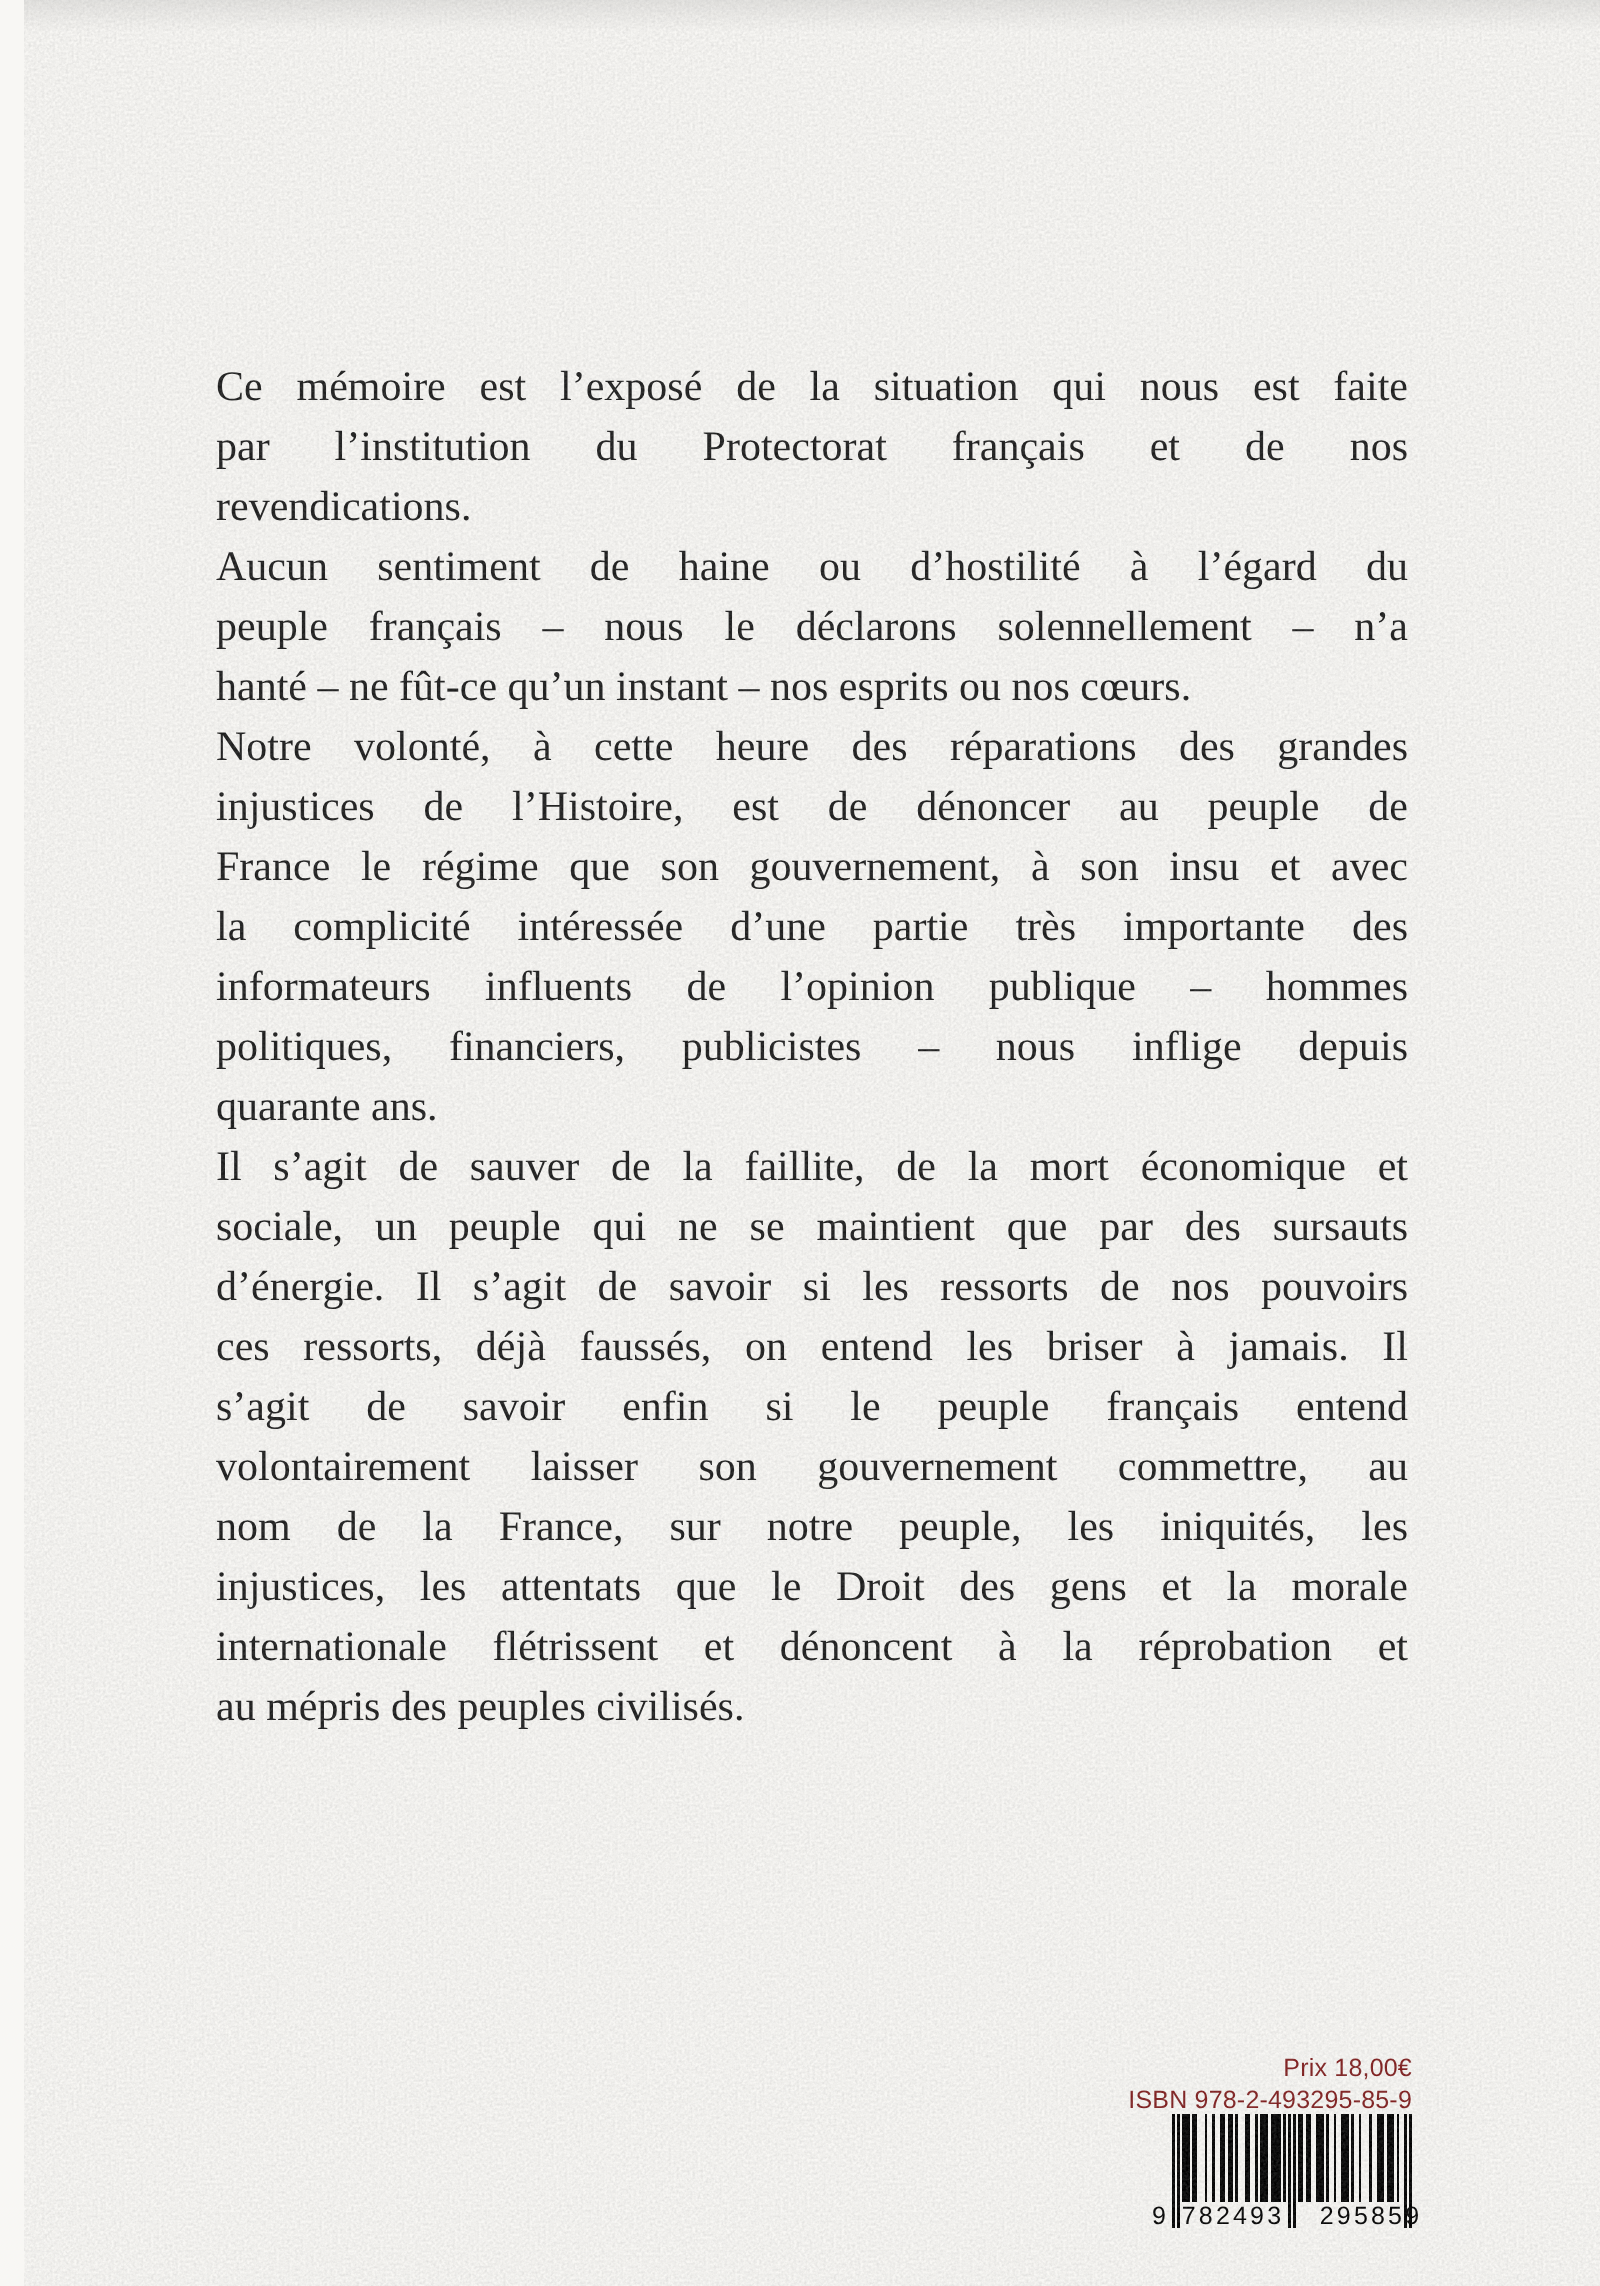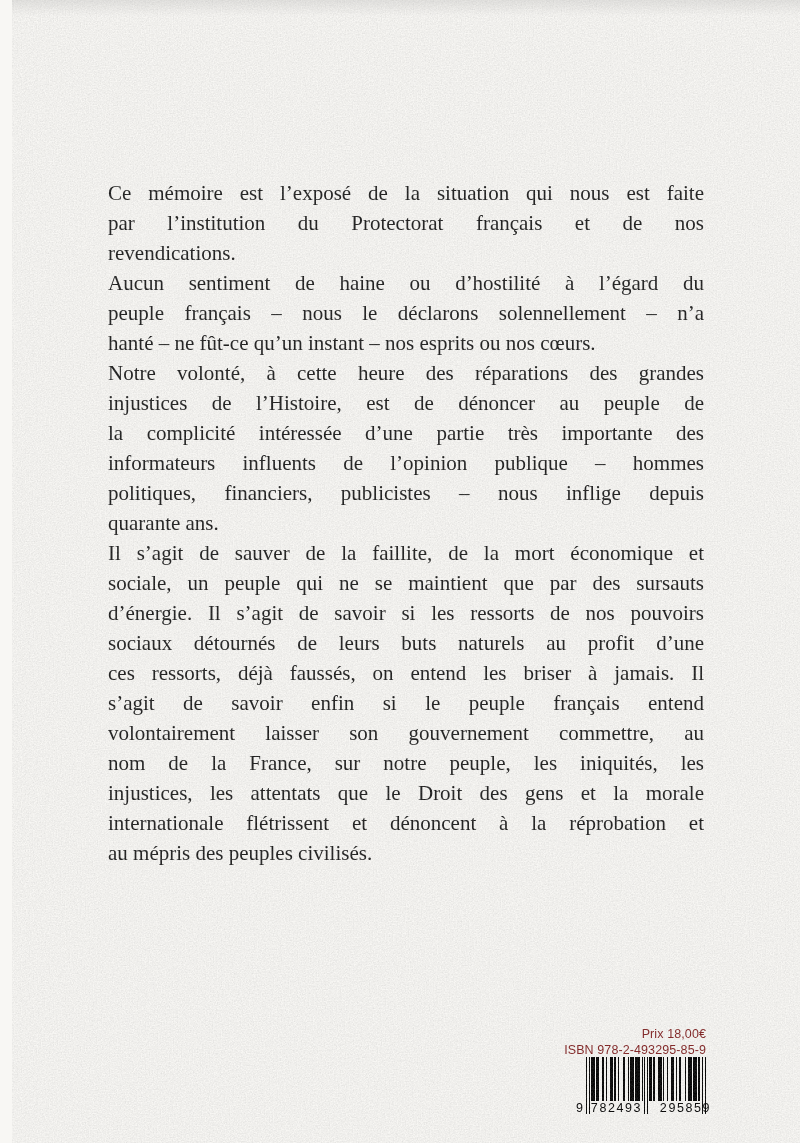--- a/index.html
+++ b/index.html
@@ -76,28 +76,28 @@
 
   <div class="body-text">
       <div class="line">Ce mémoire est l’exposé de la situation qui nous est faite</div>
       <div class="line">par l’institution du Protectorat français et de nos</div>
       <div class="line end">revendications.</div>
       <div class="line">Aucun sentiment de haine ou d’hostilité à l’égard du</div>
       <div class="line">peuple français – nous le déclarons solennellement – n’a</div>
       <div class="line end">hanté – ne fût-ce qu’un instant – nos esprits ou nos cœurs.</div>
       <div class="line">Notre volonté, à cette heure des réparations des grandes</div>
       <div class="line">injustices de l’Histoire, est de dénoncer au peuple de</div>
+      <div class="line">France le régime que son gouvernement, à son insu et avec</div>
       <div class="line">la complicité intéressée d’une partie très importante des</div>
       <div class="line">informateurs influents de l’opinion publique – hommes</div>
       <div class="line">politiques, financiers, publicistes – nous inflige depuis</div>
       <div class="line end">quarante ans.</div>
       <div class="line">Il s’agit de sauver de la faillite, de la mort économique et</div>
       <div class="line">sociale, un peuple qui ne se maintient que par des sursauts</div>
       <div class="line">d’énergie. Il s’agit de savoir si les ressorts de nos pouvoirs</div>
-      <div class="line">sociaux détournés de leurs buts naturels au profit d’une</div>
       <div class="line">ces ressorts, déjà faussés, on entend les briser à jamais. Il</div>
       <div class="line">s’agit de savoir enfin si le peuple français entend</div>
       <div class="line">volontairement laisser son gouvernement commettre, au</div>
       <div class="line">nom de la France, sur notre peuple, les iniquités, les</div>
       <div class="line">injustices, les attentats que le Droit des gens et la morale</div>
       <div class="line">internationale flétrissent et dénoncent à la réprobation et</div>
       <div class="line end">au mépris des peuples civilisés.</div>
     </div>
 
   <div class="footer">

